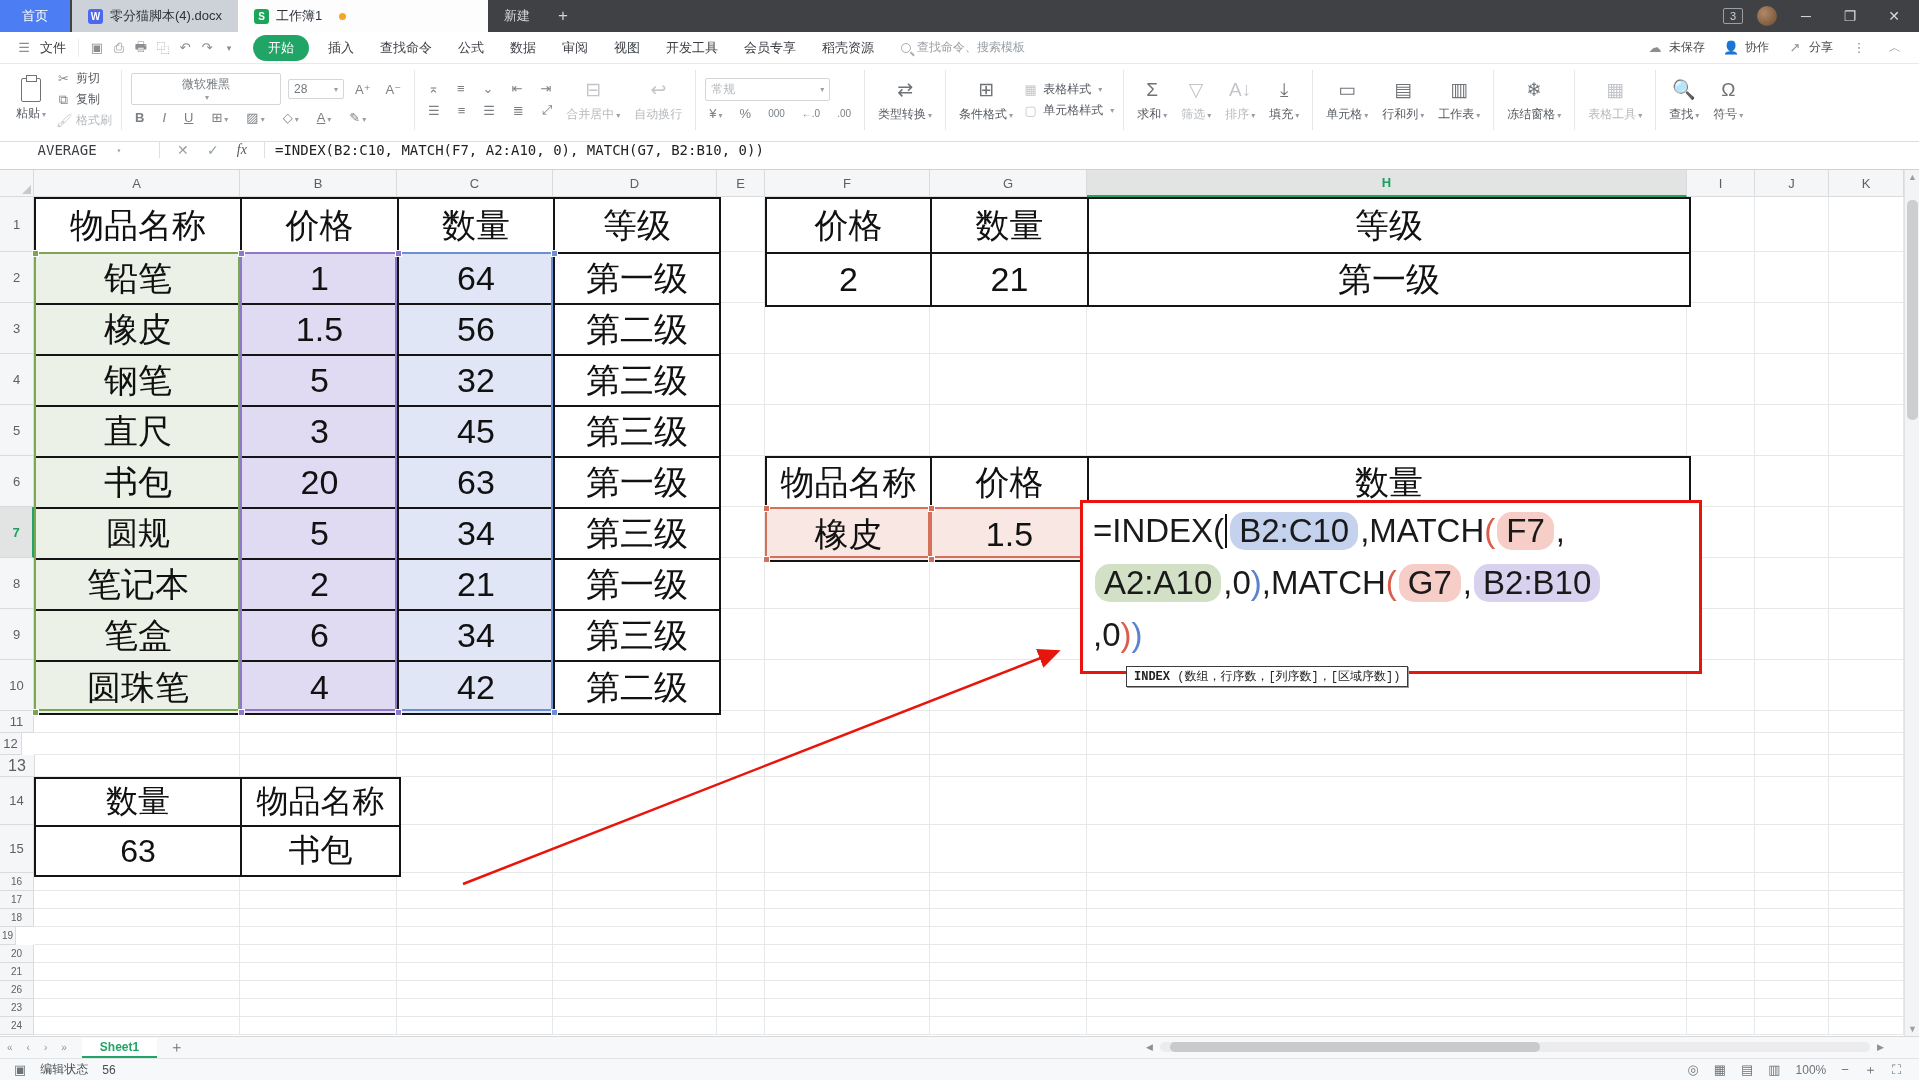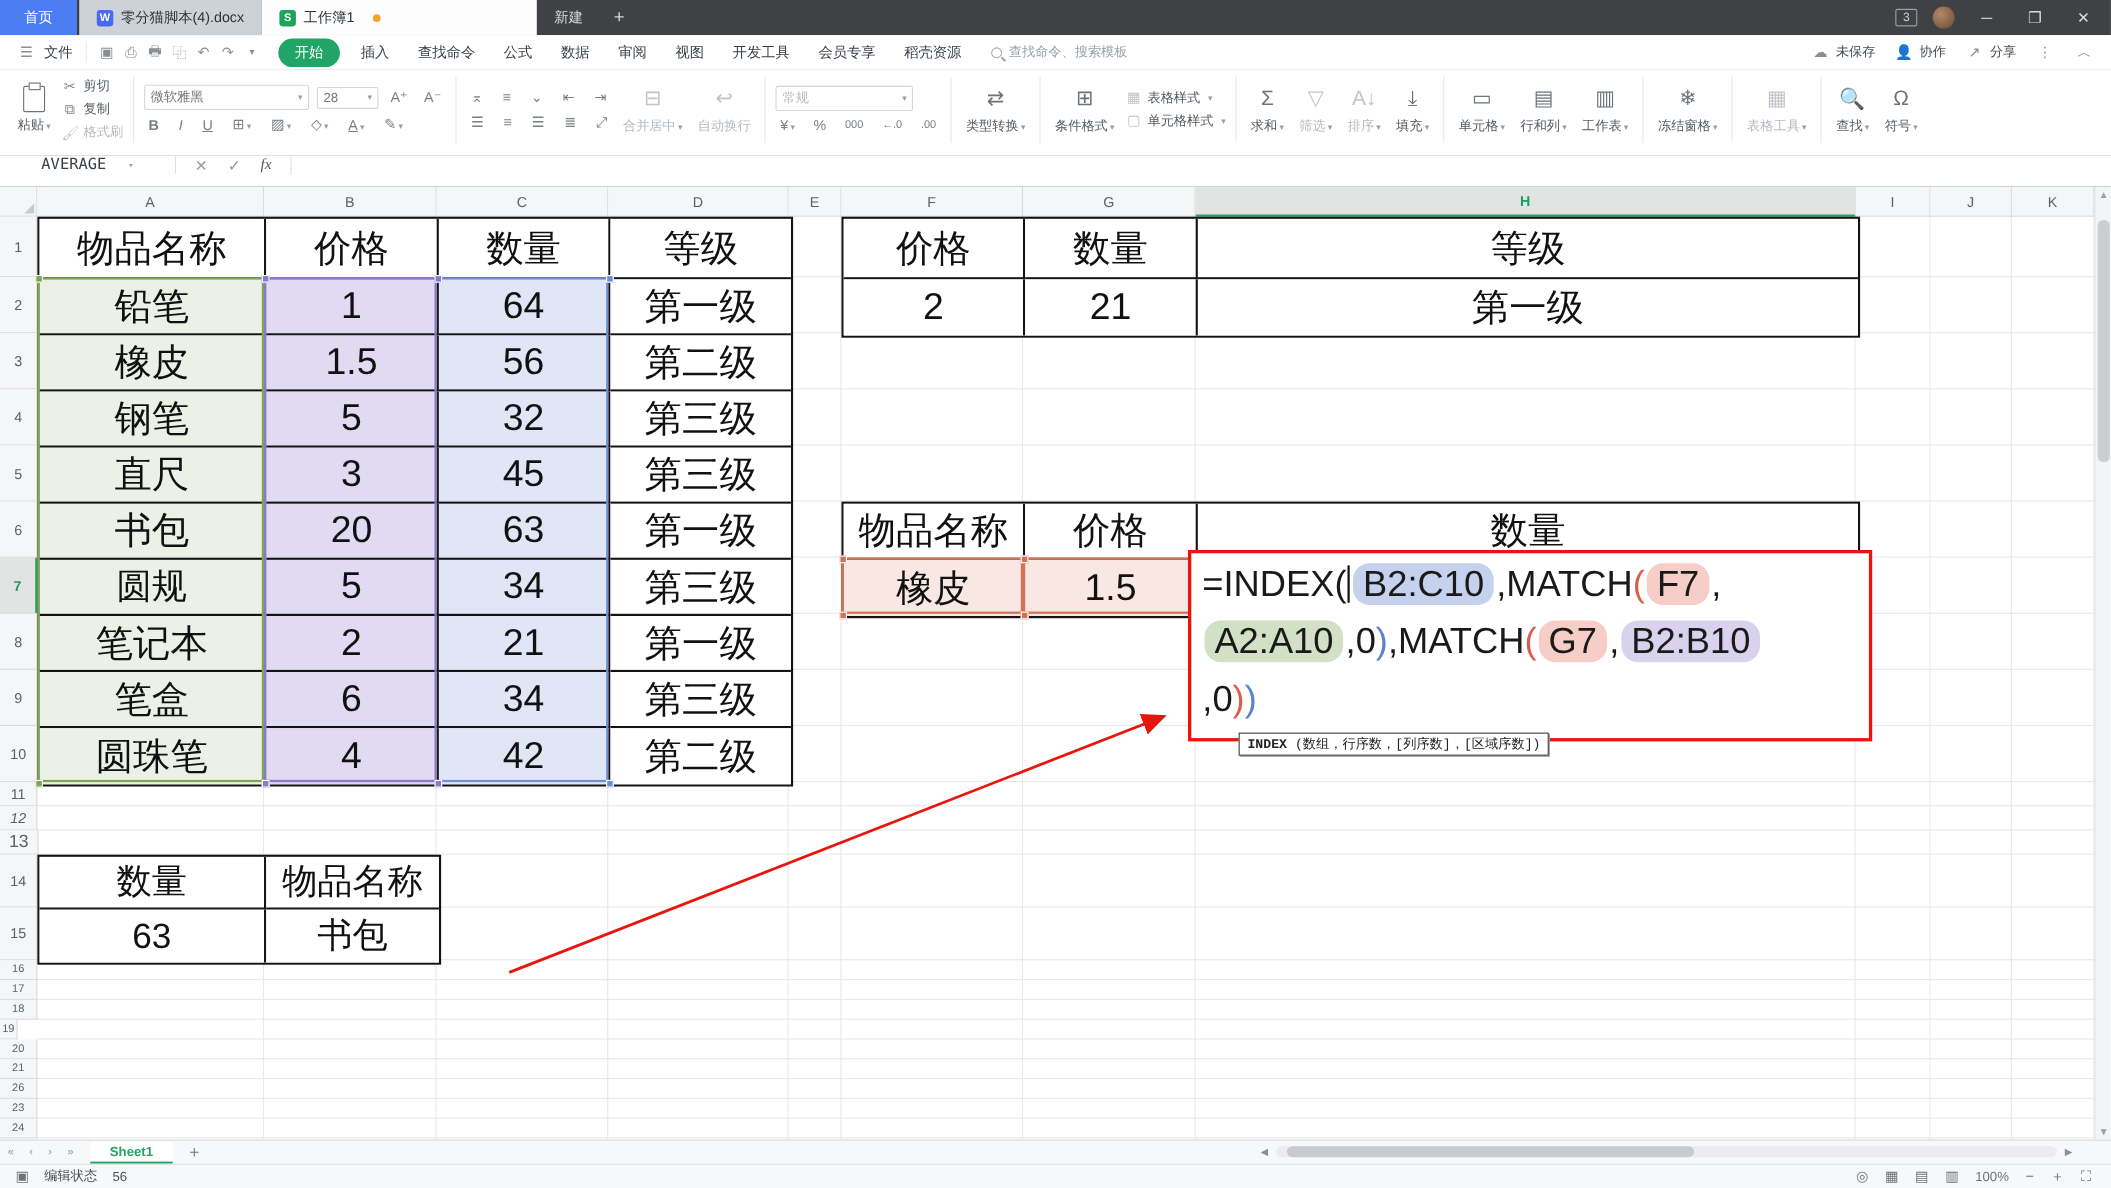--- a/index.html
+++ b/index.html
@@ -186,21 +186,21 @@
       <div class="smallbtn disabled">
           <span class="si">🖌</span>
           <span>格式刷</span>
         </div>
     </div>
   </div>
   <div class="rsep"></div>
   <div class="rg">
     <div class="colstack">
       <div class="iconrow">
-        <div class="combo" style="width:150px;">
+        <div class="combo" style="width:150px;flex-direction:column;">
             <span>微软雅黑</span>
             <span class="caret">▾</span>
           </div>
         <div class="combo" style="width:56px;">
             <span>28</span>
             <span class="caret">▾</span>
           </div>
         <span class="tinybtn">A⁺</span>
         <span class="tinybtn">A⁻</span>
       </div>
@@ -349,20 +349,21 @@
 <div id="formulabar">
   <div id="namebox">
     <span>AVERAGE</span>
       <span class="caret">▾</span>
   </div>
   <div id="fb-btns">
     <span style="color:#9b9ea2;">✕</span>
     <span style="color:#8aa597;">✓</span>
     <span style="color:#55595e;font-style:italic;font-family:'Liberation Serif',serif;">fx</span>
   </div>
+  <div id="fb-text">=INDEX(B2:C10, MATCH(F7, A2:A10, 0), MATCH(G7, B2:B10, 0))</div>
 </div>
 
 <div id="grid">
   <div id="corner"></div>
   <div id="redbox" style="top: 330px;">
       <div class="fline">
         <span>=INDEX(</span>
         <div class="caretbar"></div>
         <span class="pill" style="background: rgb(197, 210, 238);">B2:C10</span>
         <span>,MATCH</span>
@@ -450,21 +451,21 @@
     <div class="rowhead" style="left: 0px; top: 82px; width: 34px; height: 51px; font-size: 13px;">2</div>
     <div class="rowhead" style="left: 0px; top: 133px; width: 34px; height: 51px; font-size: 13px;">3</div>
     <div class="rowhead" style="left: 0px; top: 184px; width: 34px; height: 51px; font-size: 13px;">4</div>
     <div class="rowhead" style="left: 0px; top: 235px; width: 34px; height: 51px; font-size: 13px;">5</div>
     <div class="rowhead" style="left: 0px; top: 286px; width: 34px; height: 51px; font-size: 13px;">6</div>
     <div class="rowhead hl-head" style="left: 0px; top: 337px; width: 34px; height: 51px; font-size: 13px; border-right: 2px solid rgb(33, 165, 103);">7</div>
     <div class="rowhead" style="left: 0px; top: 388px; width: 34px; height: 51px; font-size: 13px;">8</div>
     <div class="rowhead" style="left: 0px; top: 439px; width: 34px; height: 51px; font-size: 13px;">9</div>
     <div class="rowhead" style="left: 0px; top: 490px; width: 34px; height: 51px; font-size: 13px;">10</div>
     <div class="rowhead" style="left: 0px; top: 541px; width: 34px; height: 22px; font-size: 13px;">11</div>
-    <div class="rowhead" style="left: 0px; top: 563px; width: 34px; height: 22px; font-size: 13px; font-style: italic;">12</div>
+    <div class="rowhead" style="left: 0px; top: 563px; width: 22px; height: 22px; font-size: 13px;">12</div>
     <div class="rowhead" style="left: 0px; top: 585px; width: 35px; height: 22px; font-size: 16px;">13</div>
     <div class="rowhead" style="left: 0px; top: 607px; width: 34px; height: 48px; font-size: 13px;">14</div>
     <div class="rowhead" style="left: 0px; top: 655px; width: 34px; height: 48px; font-size: 13px;">15</div>
     <div class="rowhead" style="left: 0px; top: 703px; width: 34px; height: 18px; font-size: 10px;">16</div>
     <div class="rowhead" style="left: 0px; top: 721px; width: 34px; height: 18px; font-size: 10px;">17</div>
     <div class="rowhead" style="left: 0px; top: 739px; width: 34px; height: 18px; font-size: 10px;">18</div>
     <div class="rowhead" style="left: 0px; top: 757px; width: 16px; height: 18px; font-size: 10px;">19</div>
     <div class="rowhead" style="left: 0px; top: 775px; width: 34px; height: 18px; font-size: 10px;">20</div>
     <div class="rowhead" style="left: 0px; top: 793px; width: 34px; height: 18px; font-size: 10px;">21</div>
     <div class="rowhead" style="left: 0px; top: 811px; width: 34px; height: 18px; font-size: 10px;">26</div>

